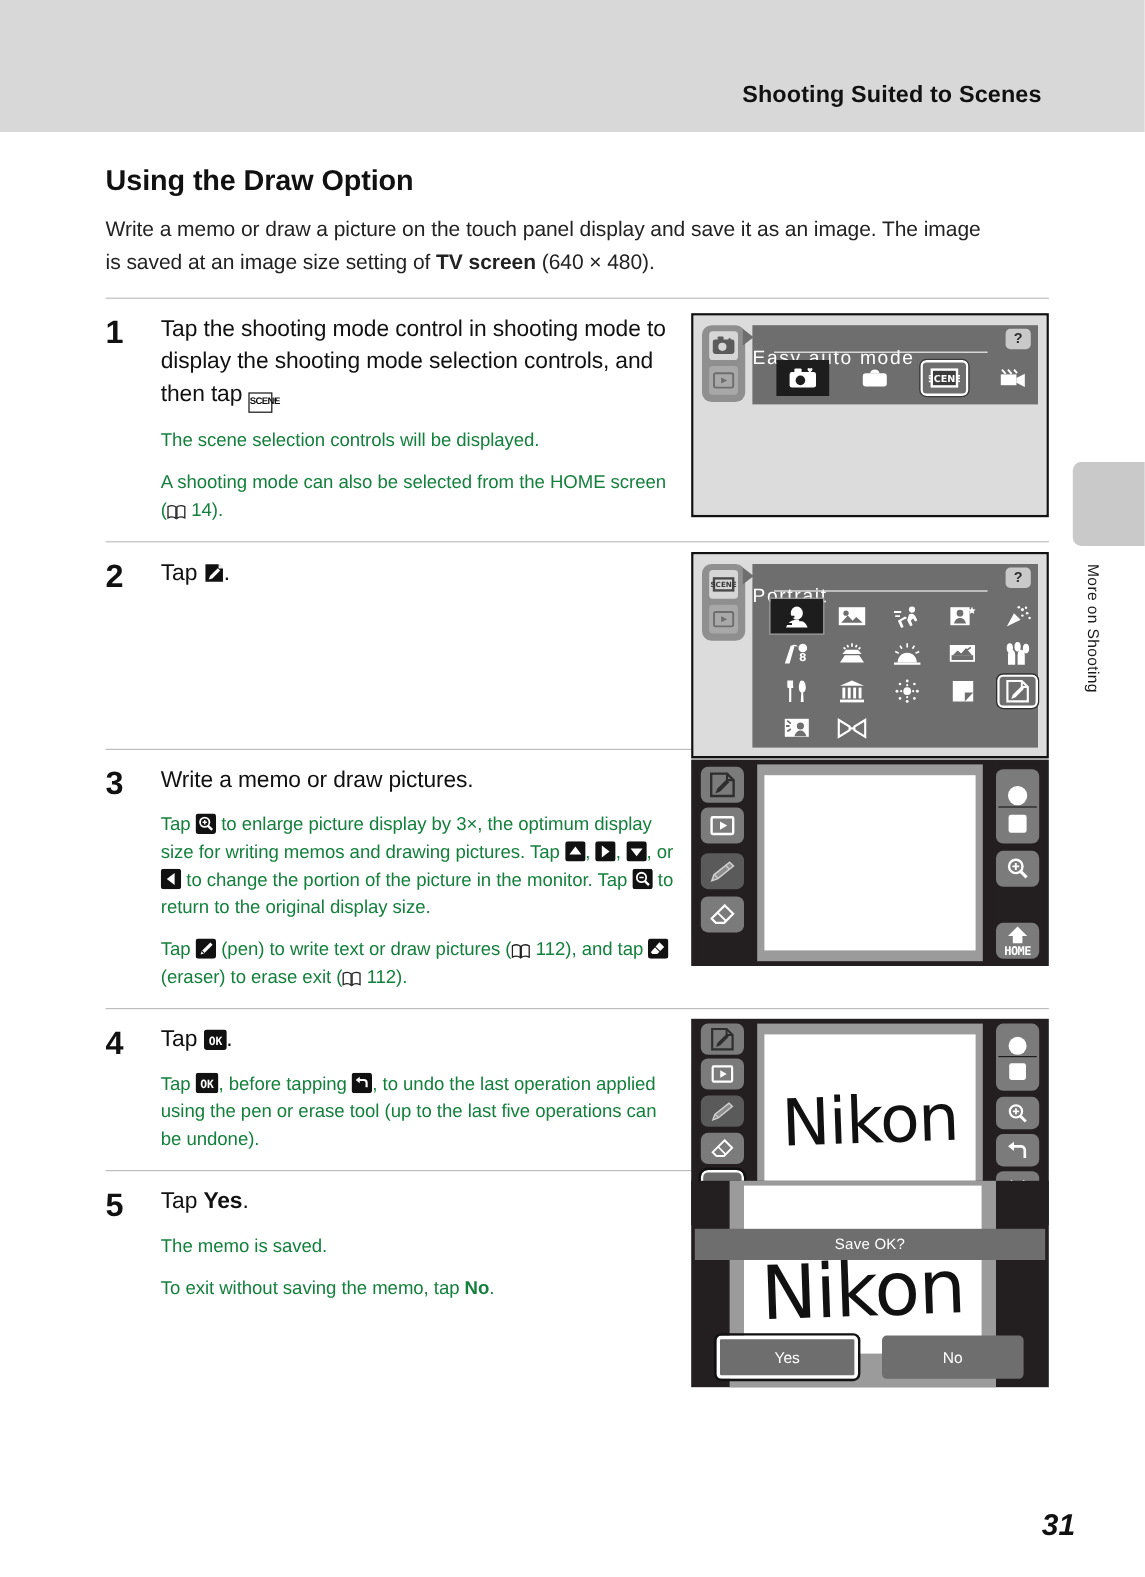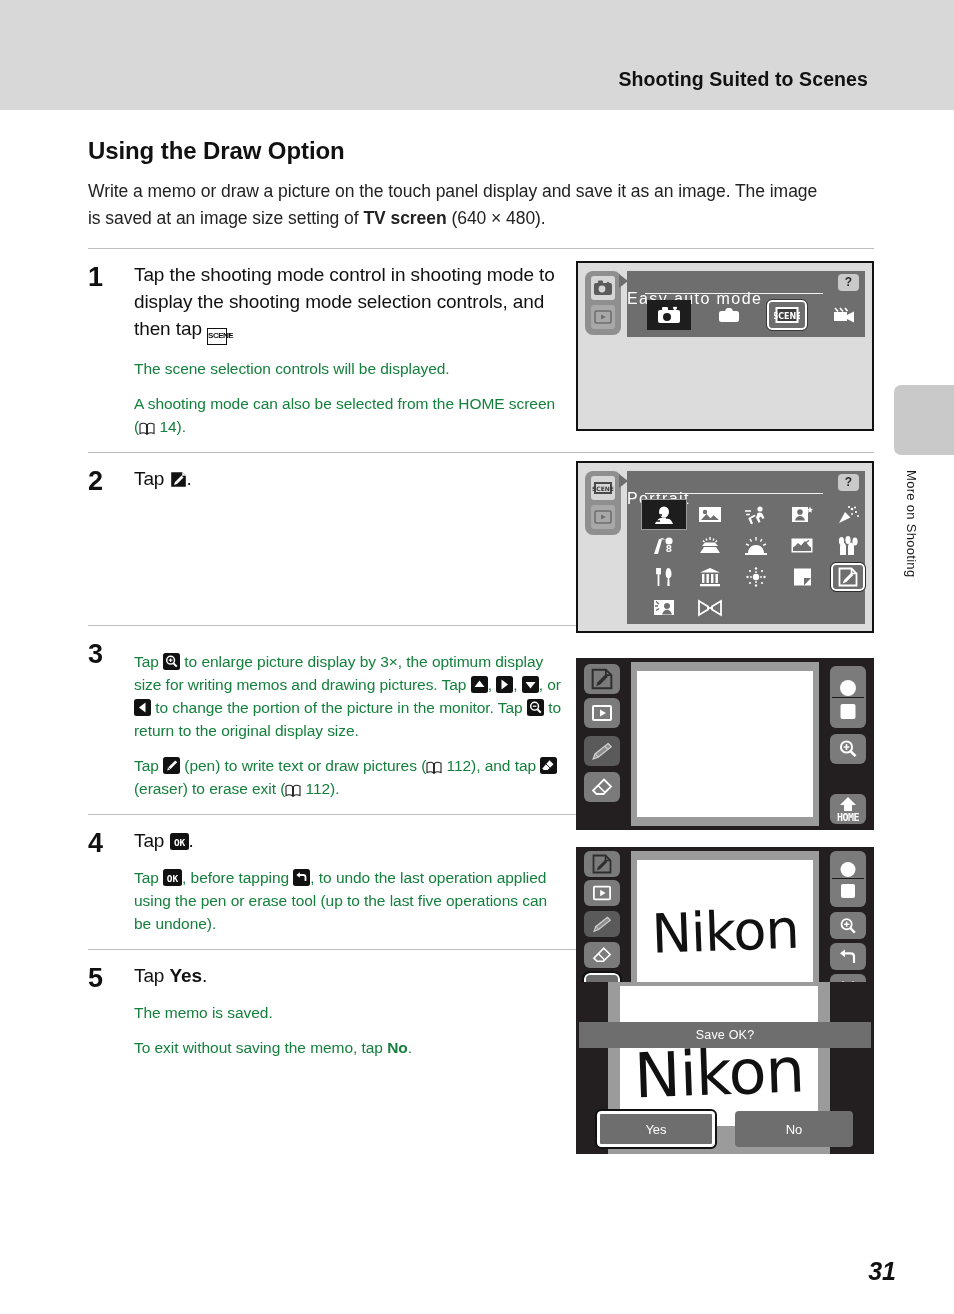--- a/index.html
+++ b/index.html
@@ -86,21 +86,21 @@
   .g-book { display:inline-block; vertical-align:-2px; width:16px; height:13px; }
   svg.ig { display:inline-block; vertical-align:-3px; }
 
   
   .shot {
     position: absolute; right: 0;
     border: 2px solid #111;
     background: #dcdcdc;
   }
   .shot-1 { width: 298px; height: 170px; top: 12px; }
-  .shot-plain { width: 298px; height: 172px; top: 8px; border: none; background: transparent; margin-top: 24px; }
+  .shot-plain { width: 298px; height: 172px; top: 8px; border: none; background: transparent; }
 
   
   .cam { position: relative; width: 100%; height: 100%; background: #dcdcdc; }
   .cam-left-rail {
     position: absolute; left: 7px; top: 8px;
     width: 36px; height: 64px;
     background: #8f8f8f; border-radius: 8px;
   }
   .rail-btn {
     position: absolute; left: 6px;
@@ -562,20 +562,21 @@
         </div>
       </div>
     </div>
   </div>
 
   <hr class="rule">
 
   <div class="step">
     <div class="step-num">3</div>
     <div class="step-body">
+      <div class="step-head">Write a memo or draw pictures.</div>
       <div class="step-desc">
         <span>Tap </span><svg class="ig" width="17" height="17" viewBox="0 0 17 17">
             <rect width="17" height="17" rx="2.5" fill="#111"></rect>
             <circle cx="7.6" cy="7.2" r="3.9" fill="none" stroke="#fff" stroke-width="1.5"></circle>
             <path d="M10.4 10.2l3.4 3.4" stroke="#fff" stroke-width="2"></path>
             <path d="M5.8 7.2h3.6M7.6 5.4v3.6" stroke="#fff" stroke-width="1.2"></path>
           </svg><span> to enlarge picture display by 3×, the optimum display size for writing memos and drawing pictures. Tap </span><svg class="ig" width="17" height="17" viewBox="0 0 17 17">
             <rect width="17" height="17" rx="2.5" fill="#111"></rect>
             <path d="M8.5 4.5L13.5 11H3.5z" fill="#fff"></path>
           </svg><span>, </span><svg class="ig" width="17" height="17" viewBox="0 0 17 17">

